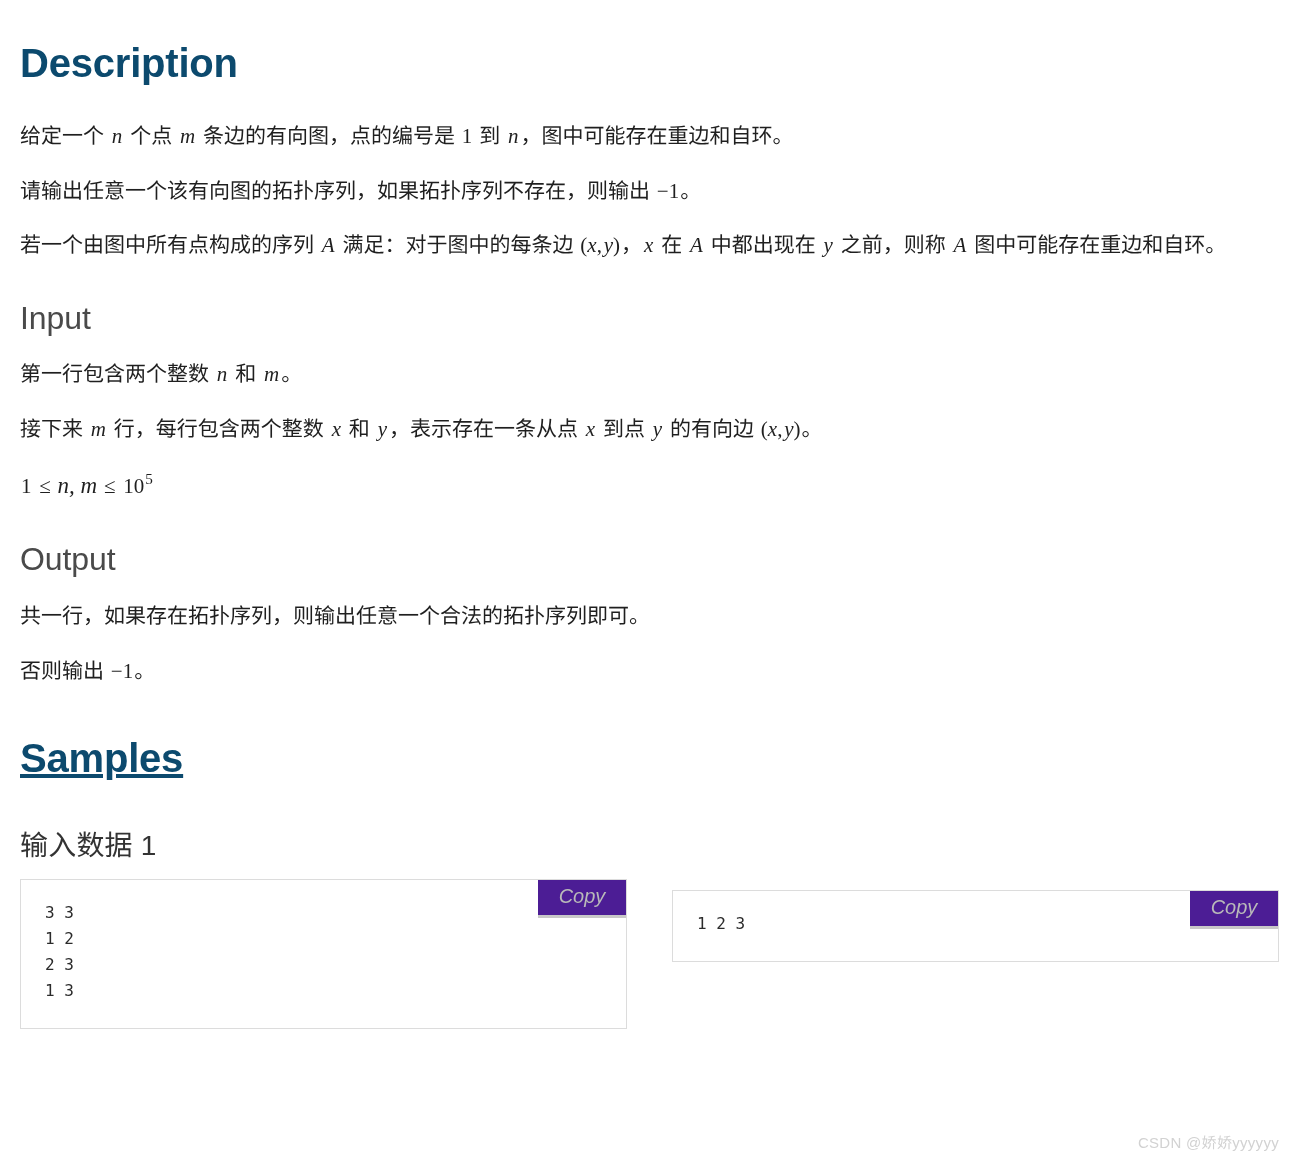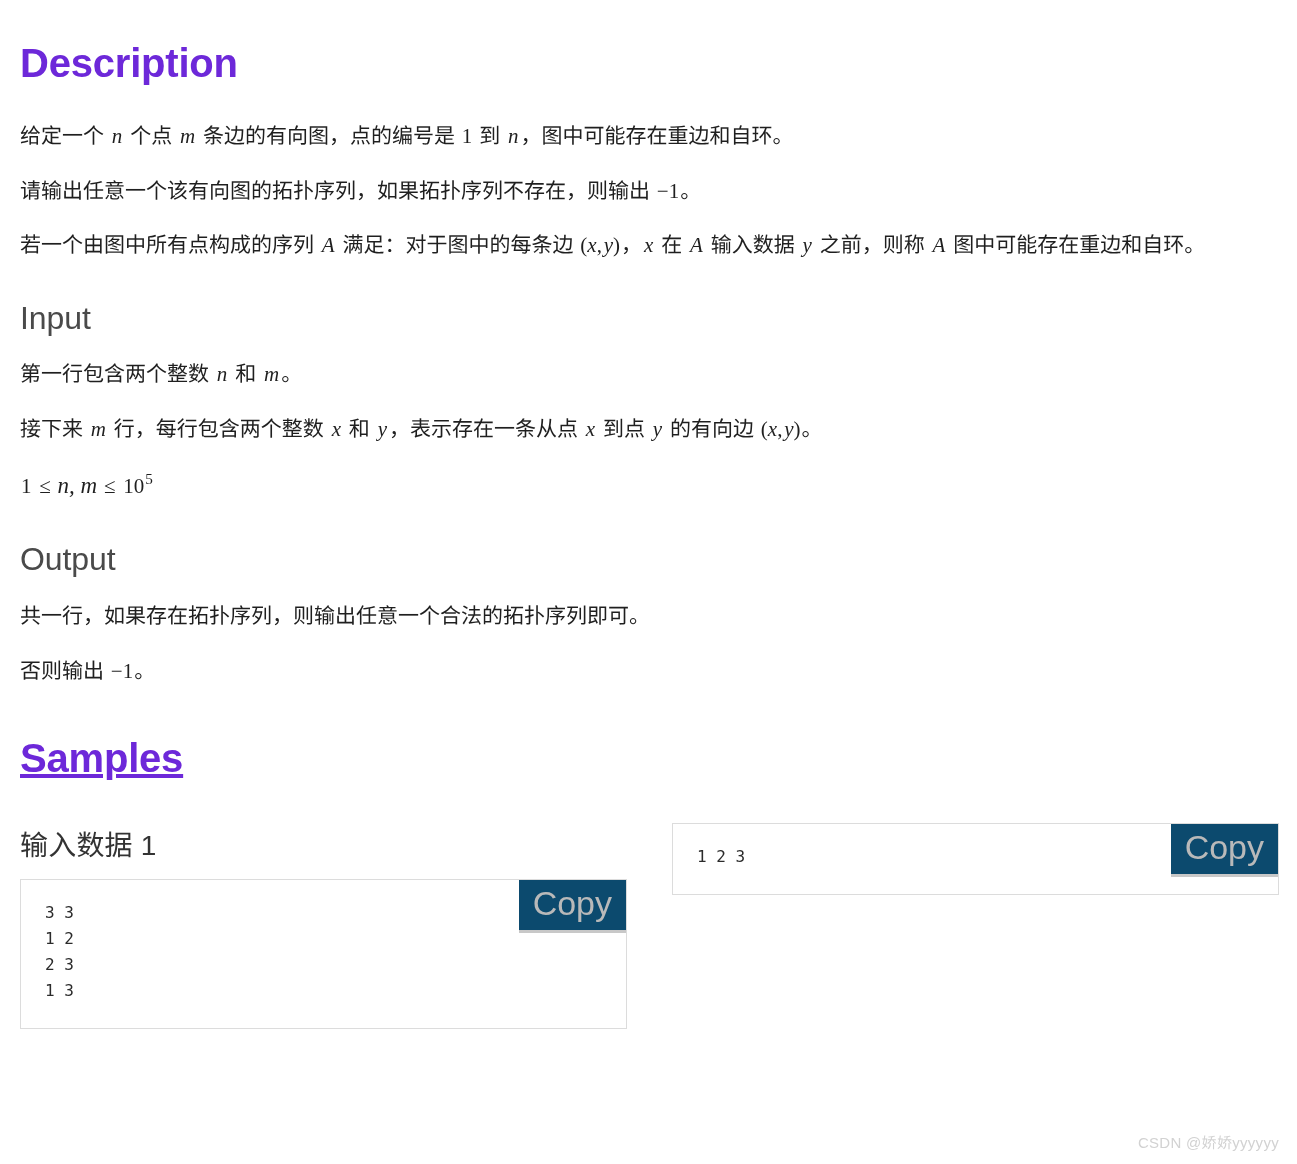--- a/index.html
+++ b/index.html
@@ -26,21 +26,21 @@
   .content {
     padding: 40px 20px 0 20px;
     box-sizing: border-box;
   }
 
   
   h1.section-title {
     font-size: 40px;
     line-height: 1.15;
     font-weight: 600;
-    color: #6d28d9;
+    color: #0c4a6e;
     margin: 0 0 34px 0;
     letter-spacing: -0.2px;
   }
   h1.section-title.samples {
     margin-top: 48px;
     margin-bottom: 42px;
     text-decoration: underline;
   }
   h2.sub-title {
     font-size: 32px;
@@ -87,21 +87,21 @@
   sup.exp {
     font-size: 0.66em;
     vertical-align: super;
     line-height: 0;
   }
 
   
   .samples-grid {
     display: flex;
     gap: 45px;
-    align-items: flex-start;
+    align-items: center;
   }
   .sample-col { width: 607px; flex: 0 0 607px; }
 
   .sample-label {
     font-size: 28px;
     font-weight: 400;
     color: #333333;
     margin: 0 0 16px 0;
     letter-spacing: 0.2px;
   }
@@ -125,30 +125,31 @@
     color: #2b2b2b;
     white-space: pre;
   }
 
   .copy-btn {
     position: absolute;
     top: 0;
     right: 0;
     min-width: 88px;
     padding: 6px 14px 8px 14px;
-    background: #0c4a6e;
+    background: #4c1d95;
     border: 0;
     border-bottom: 3px solid #c8c8c8;
     color: #b9b9b9;
     font-family: "Liberation Sans", "DejaVu Sans", sans-serif;
-    font-size: 34px;
+    font-size: 20px;
     line-height: 1.05;
     text-align: center;
     cursor: pointer;
     box-sizing: border-box;
+    font-style: italic;
   }
 
   
   .watermark {
     position: absolute;
     right: 18px;
     bottom: 12px;
     font-size: 15px;
     color: #d2d2d2;
     letter-spacing: 0.3px;
@@ -166,21 +167,21 @@
 
     <p class="para">
       <span>给定一个 </span><span class="m">n</span><span> 个点 </span><span class="m">m</span><span> 条边的有向图，点的编号是 </span><span class="mn">1</span><span> 到 </span><span class="m">n</span><span>，图中可能存在重边和自环。</span>
     </p>
 
     <p class="para">
       <span>请输出任意一个该有向图的拓扑序列，如果拓扑序列不存在，则输出 </span><span class="mn">−1</span><span>。</span>
     </p>
 
     <p class="para">
-      <span>若一个由图中所有点构成的序列 </span><span class="m">A</span><span> 满足：对于图中的每条边 </span><span class="mn">(<i class="m" style="padding:0">x</i>, <i class="m" style="padding:0">y</i>)</span><span>，</span><span class="m">x</span><span> 在 </span><span class="m">A</span><span> 输入数据 </span><span class="m">y</span><span> 之前，则称 </span><span class="m">A</span><span> 图中可能存在重边和自环。</span>
+      <span>若一个由图中所有点构成的序列 </span><span class="m">A</span><span> 满足：对于图中的每条边 </span><span class="mn">(<i class="m" style="padding:0">x</i>, <i class="m" style="padding:0">y</i>)</span><span>，</span><span class="m">x</span><span> 在 </span><span class="m">A</span><span> 中都出现在 </span><span class="m">y</span><span> 之前，则称 </span><span class="m">A</span><span> 图中可能存在重边和自环。</span>
     </p>
 
     <h2 class="sub-title">Input</h2>
 
     <p class="para">
       <span>第一行包含两个整数 </span><span class="m">n</span><span> 和 </span><span class="m">m</span><span>。</span>
     </p>
 
     <p class="para">
       <span>接下来 </span><span class="m">m</span><span> 行，每行包含两个整数 </span><span class="m">x</span><span> 和 </span><span class="m">y</span><span>，表示存在一条从点 </span><span class="m">x</span><span> 到点 </span><span class="m">y</span><span> 的有向边 </span><span class="mn">(<i class="m" style="padding:0">x</i>, <i class="m" style="padding:0">y</i>)</span><span>。</span>

